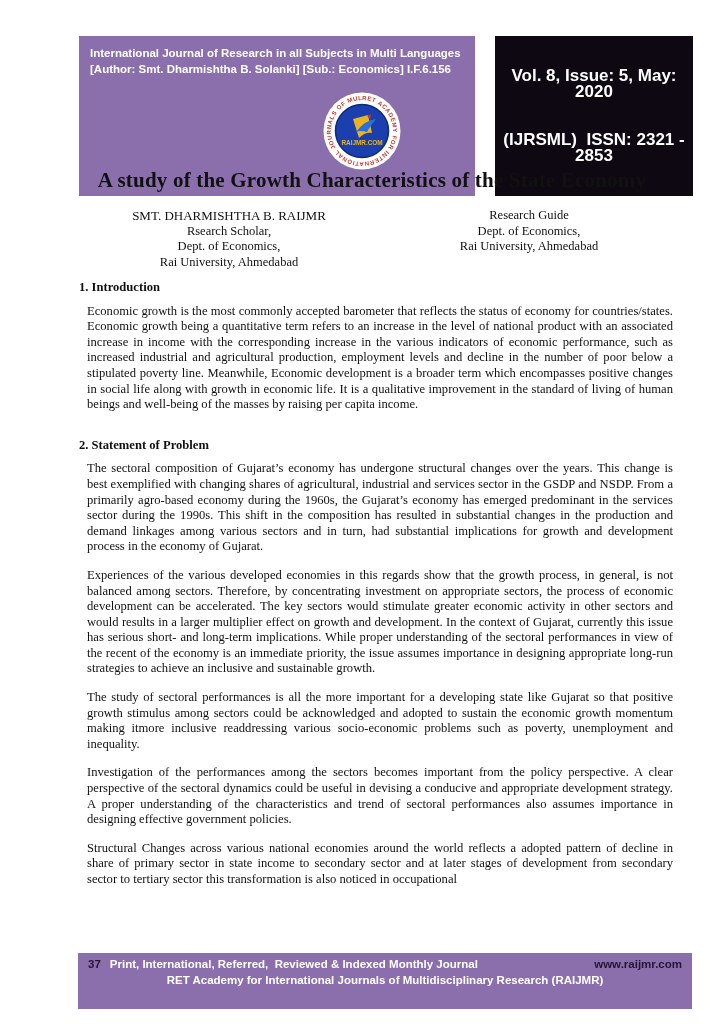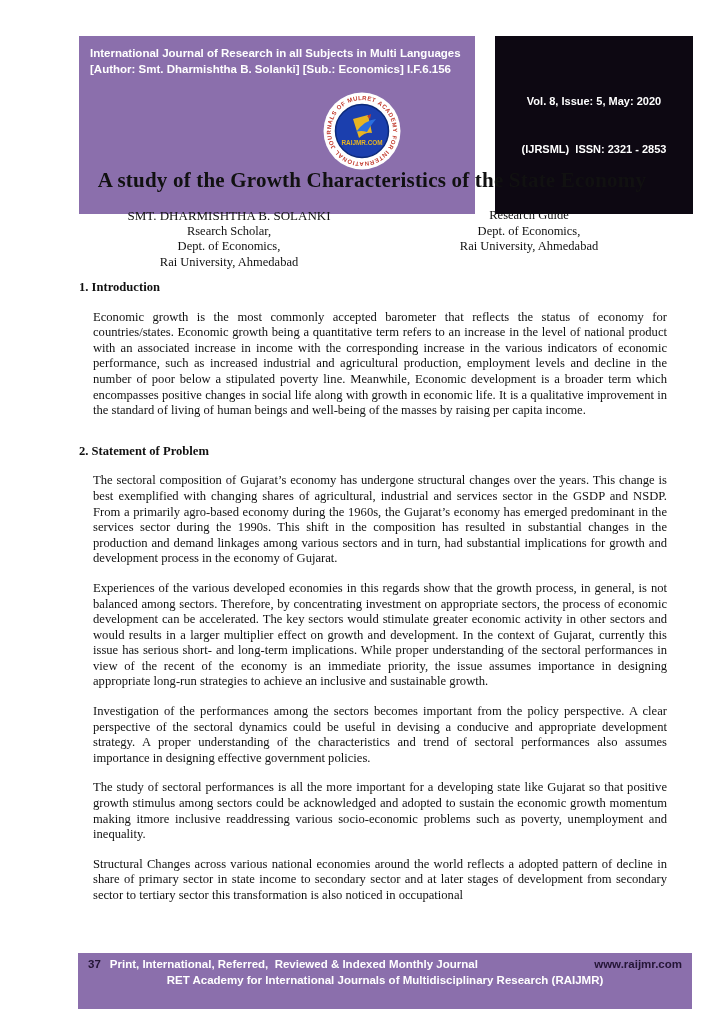--- a/index.html
+++ b/index.html
@@ -5,36 +5,36 @@
   html,body { margin:0; padding:0; background:#ffffff; }
   .page {
     position:relative; width:724px; height:1024px; background:#ffffff;
     font-family:"Liberation Serif", serif; color:#111; overflow:hidden;
   }
   
   .header { position:absolute; left:79px; top:36px; width:614px; display:flex; gap:20px;
             font-family:"Liberation Sans", sans-serif; }
   .journal-band { flex:1; background:#8b6fac; color:#fff; font-weight:bold; font-size:11.5px;
                   line-height:16px; padding:9px 10px 9px 11px; }
-  .issue-box { width:186px; background:#0d0812; color:#fff; font-weight:bold; font-size:11px;
-               line-height:16px; padding:25px 6px; text-align:center; white-space:pre-wrap; }
+  .issue-box { width:186px; background:#0d0812; color:#fff; font-weight:bold; font-size:17px;
+               line-height:16px; padding:0 6px; text-align:center; white-space:pre-wrap; }
   
   .logo-wrap { position:absolute; left:0; top:92px; width:724px; display:flex; justify-content:center; }
   
   .title { position:absolute; left:72px; top:168px; width:600px; text-align:center;
            font-size:21px; font-weight:bold; letter-spacing:0.2px; }
   .authors { position:absolute; left:79px; top:208px; width:600px; display:flex; }
   .author { flex:1; text-align:center; font-size:12.5px; line-height:15.5px; }
   .author .name { font-size:13px; }
   
   .body-text { position:absolute; left:79px; top:280px; width:602px;
                font-size:12.6px; line-height:15.6px; text-align:justify; }
   .body-text h3 { font-size:12.6px; margin:25px 0 0 0; text-align:left; }
   .body-text h3.first { margin-top:0; }
-  .body-text p { margin:14px; }
+  .body-text p { margin:8px; }
   .body-text p.gap { margin-top:13px; }
   
   .footer { position:absolute; left:78px; top:953px; width:614px; background:#8b6fac;
             font-family:"Liberation Sans", sans-serif; font-weight:bold; font-size:11.5px;
             line-height:15px; padding:4px 10px 21px 10px; box-sizing:border-box; color:#fff; }
   .footer-line1 { display:flex; justify-content:space-between; align-items:baseline; }
   .footer-left { display:flex; gap:9px; white-space:pre-wrap; }
   .page-num { color:#241536; }
   .website { color:#241536; }
   .footer-line2 { text-align:center; margin-top:1px; }
@@ -69,41 +69,41 @@
       <path d="M33,40 Q42,28 53,27 Q47,34 44,40 Q38,38 33,40 Z" fill="#2a6fe0"></path>
       <path d="M44,24 L48,22 L47,27 Z" fill="#c23b2e"></path>
       <text x="39" y="53" text-anchor="middle" font-size="6.4" font-family="Liberation Sans, sans-serif" font-weight="bold" fill="#e8b422">RAIJMR.COM</text>
     </svg>
   </div>
 
   <div class="title">A study of the Growth Characteristics of the State Economy</div>
 
   <div class="authors">
     <div class="author">
-      <div class="name">SMT. DHARMISHTHA B. SOLANKI</div>
+      <div class="name">SMT. DHARMISHTHA B. RAIJMR</div>
       <div>Rsearch Scholar,</div>
       <div>Dept. of Economics,</div>
       <div>Rai University, Ahmedabad</div>
     </div>
     <div class="author">
       <div>Research Guide</div>
       <div>Dept. of Economics,</div>
       <div>Rai University, Ahmedabad</div>
     </div>
   </div>
 
   <div class="body-text">
     <h3 class="first">1. Introduction</h3>
     <p>Economic growth is the most commonly accepted barometer that reflects the status of economy for countries/states. Economic growth being a quantitative term refers to an increase in the level of national product with an associated increase in income with the corresponding increase in the various indicators of economic performance, such as increased industrial and agricultural production, employment levels and decline in the number of poor below a stipulated poverty line. Meanwhile, Economic development is a broader term which encompasses positive changes in social life along with growth in economic life. It is a qualitative improvement in the standard of living of human beings and well-being of the masses by raising per capita income.</p>
 
     <h3>2. Statement of Problem</h3>
     <p>The sectoral composition of Gujarat’s economy has undergone structural changes over the years. This change is best exemplified with changing shares of agricultural, industrial and services sector in the GSDP and NSDP. From a primarily agro-based economy during the 1960s, the Gujarat’s economy has emerged predominant in the services sector during the 1990s. This shift in the composition has resulted in substantial changes in the production and demand linkages among various sectors and in turn, had substantial implications for growth and development process in the economy of Gujarat.</p>
     <p class="gap">Experiences of the various developed economies in this regards show that the growth process, in general, is not balanced among sectors. Therefore, by concentrating investment on appropriate sectors, the process of economic development can be accelerated. The key sectors would stimulate greater economic activity in other sectors and would results in a larger multiplier effect on growth and development. In the context of Gujarat, currently this issue has serious short- and long-term implications. While proper understanding of the sectoral performances in view of the recent of the economy is an immediate priority, the issue assumes importance in designing appropriate long-run strategies to achieve an inclusive and sustainable growth.</p>
+    <p class="gap">The study of sectoral performances is all the more important for a developing state like Gujarat so that positive growth stimulus among sectors could be acknowledged and adopted to sustain the economic growth momentum making itmore inclusive readdressing various socio-economic problems such as poverty, unemployment and inequality.</p>
     <p class="gap">Investigation of the performances among the sectors becomes important from the policy perspective. A clear perspective of the sectoral dynamics could be useful in devising a conducive and appropriate development strategy. A proper understanding of the characteristics and trend of sectoral performances also assumes importance in designing effective government policies.</p>
-    <p class="gap">The study of sectoral performances is all the more important for a developing state like Gujarat so that positive growth stimulus among sectors could be acknowledged and adopted to sustain the economic growth momentum making itmore inclusive readdressing various socio-economic problems such as poverty, unemployment and inequality.</p>
     <p class="gap">Structural Changes across various national economies around the world reflects a adopted pattern of decline in share of primary sector in state income to secondary sector and at later stages of development from secondary sector to tertiary sector this transformation is also noticed in occupational</p>
   </div>
 
   <div class="footer">
     <div class="footer-line1">
       <span class="footer-left">
         <span class="page-num">37</span>
         <span>Print, International, Referred,  Reviewed &amp; Indexed Monthly Journal</span>
       </span>
       <span class="website">www.raijmr.com</span>

